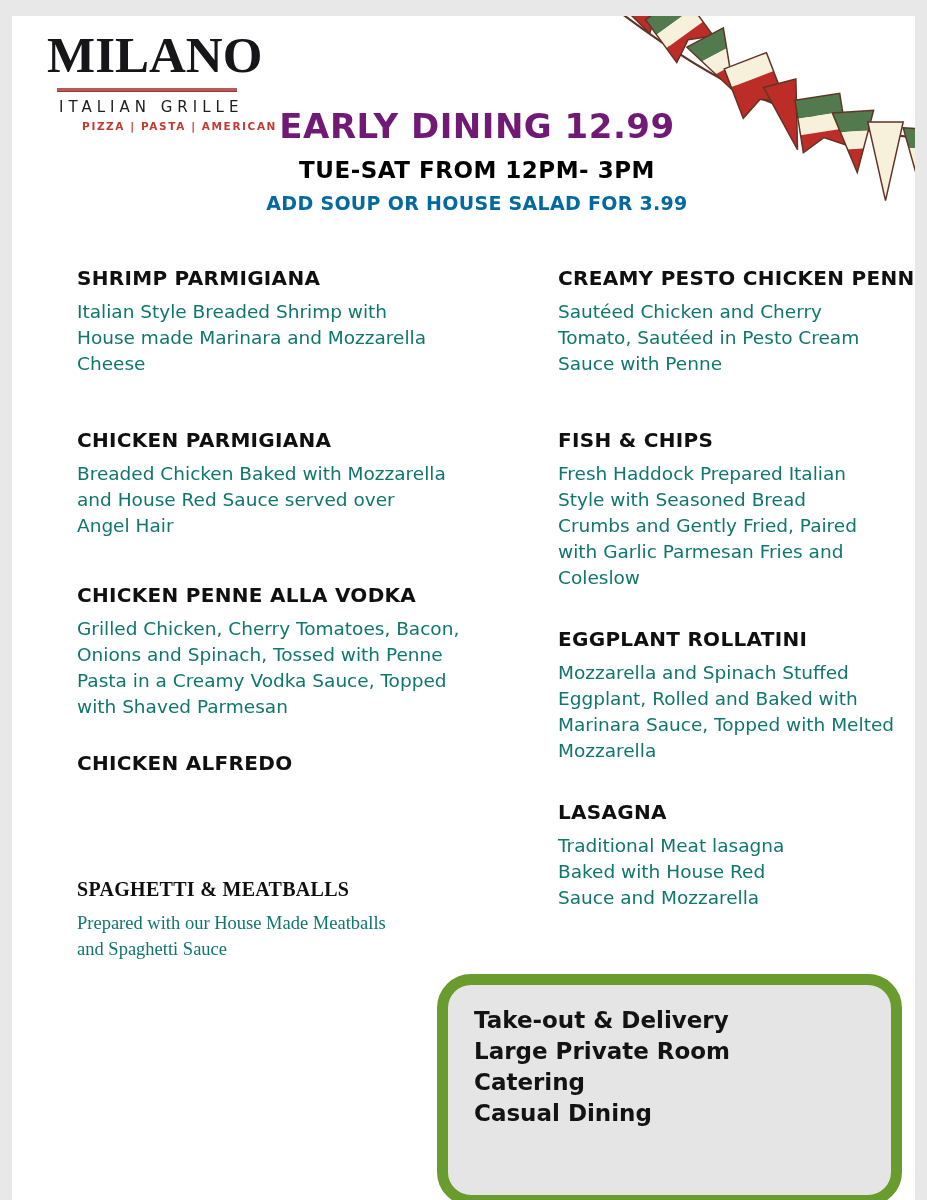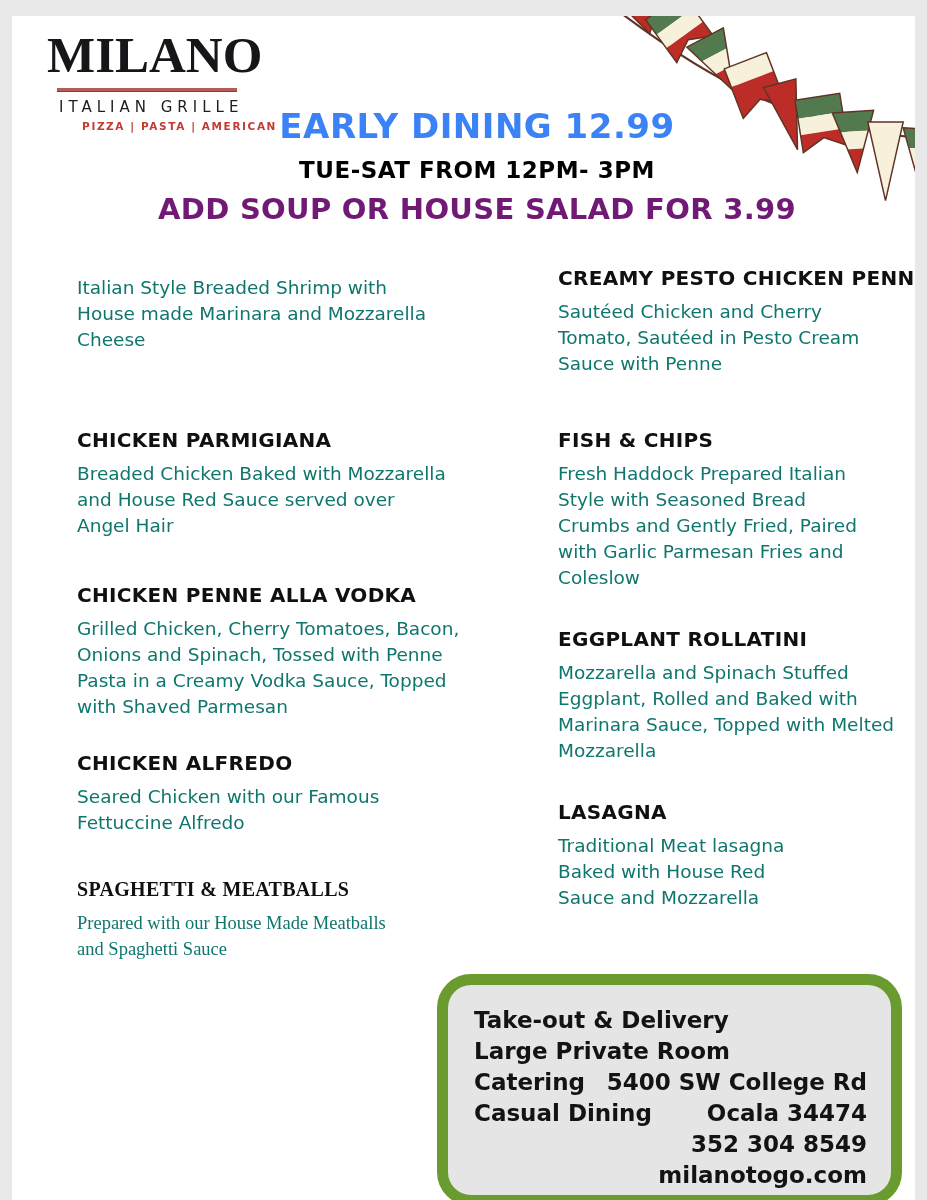--- a/index.html
+++ b/index.html
@@ -14,23 +14,23 @@
   .logo-name {
     font-family:"Liberation Serif", serif; font-weight:bold;
     font-size:51px; line-height:1.0; color:#15151a; letter-spacing:0px;
   }
   .logo-rule { height:3px; background:#b85a58; border-bottom:1px solid #8e3a3a; margin:7px 2px 6px 10px; width:180px; }
   .logo-sub { font-size:15px; letter-spacing:5px; color:#1d1d1d; margin-left:12px; }
   .logo-tag { font-size:10.5px; font-weight:bold; letter-spacing:1.6px; color:#c23a31; margin:4px 0 0 12px;text-align:right; }
 
   
   .header { position:absolute; left:140px; top:90px; width:650px; text-align:center; }
-  .header-title { font-size:34px; font-weight:800; color:#3b82f6; letter-spacing:0.5px; }
+  .header-title { font-size:34px; font-weight:800; color:#701a75; letter-spacing:0.5px; }
   .header-hours { font-size:23px; font-weight:800; color:#000000; margin-top:11px; letter-spacing:0.5px; }
-  .header-addon { font-size:29px; font-weight:800; color:#701a75; margin-top:9px; letter-spacing:0.3px; }
+  .header-addon { font-size:19px; font-weight:800; color:#0369a1; margin-top:9px; letter-spacing:0.3px; }
 
   
   .menu-item { position:absolute; }
   .menu-item .mi-name { font-size:20px; font-weight:800; color:#101010; letter-spacing:0.3px; }
   .menu-item .mi-desc {
     font-size:18.5px; color:#0f766e; line-height:26px; margin-top:9px;
     white-space:pre-line;
   }
   .L { left:65px; width:455px; }
   .R { left:546px; width:395px; }
@@ -145,41 +145,40 @@
     </g>
   </svg>
 
   <div class="header">
     <div class="header-title">EARLY DINING 12.99</div>
     <div class="header-hours">TUE-SAT FROM 12PM- 3PM</div>
     <div class="header-addon">ADD SOUP OR HOUSE SALAD FOR 3.99</div>
   </div>
 
   <div class="menu-item L p-l1">
+    <div class="mi-name">SHRIMP PARMIGIANA</div>
     <div class="mi-desc">Italian Style Breaded Shrimp with
 House made Marinara and Mozzarella
 Cheese</div>
   </div>
   <div class="menu-item L p-l2">
     <div class="mi-name">CHICKEN PARMIGIANA</div>
     <div class="mi-desc">Breaded Chicken Baked with Mozzarella
 and House Red Sauce served over
 Angel Hair</div>
   </div>
   <div class="menu-item L p-l3">
     <div class="mi-name">CHICKEN PENNE ALLA VODKA</div>
     <div class="mi-desc">Grilled Chicken, Cherry Tomatoes, Bacon,
 Onions and Spinach, Tossed with Penne
 Pasta in a Creamy Vodka Sauce, Topped
 with Shaved Parmesan</div>
   </div>
   <div class="menu-item L p-l4">
     <div class="mi-name">CHICKEN ALFREDO</div>
-    <div class="mi-desc">Seared Chicken with our Famous
-Fettuccine Alfredo</div>
   </div>
   <div class="menu-item L p-l5">
     <div class="mi-name">SPAGHETTI &amp; MEATBALLS</div>
     <div class="mi-desc">Prepared with our House Made Meatballs
 and Spaghetti Sauce</div>
   </div>
 
   <div class="menu-item R p-r1">
     <div class="mi-name">CREAMY PESTO CHICKEN PENNE</div>
     <div class="mi-desc">Sautéed Chicken and Cherry
@@ -208,21 +207,15 @@
 Sauce and Mozzarella</div>
   </div>
 
   <div class="info-box">
     <div class="services">
       <div class="service-line">Take-out &amp; Delivery</div>
       <div class="service-line">Large Private Room</div>
       <div class="service-line">Catering</div>
       <div class="service-line">Casual Dining</div>
     </div>
-    <div class="contact">
-      <div class="contact-line">5400 SW College Rd</div>
-      <div class="contact-line">Ocala 34474</div>
-      <div class="contact-line">352 304 8549</div>
-      <div class="contact-line">milanotogo.com</div>
-    </div>
   </div>
 
 </div>
 
 </body></html>

